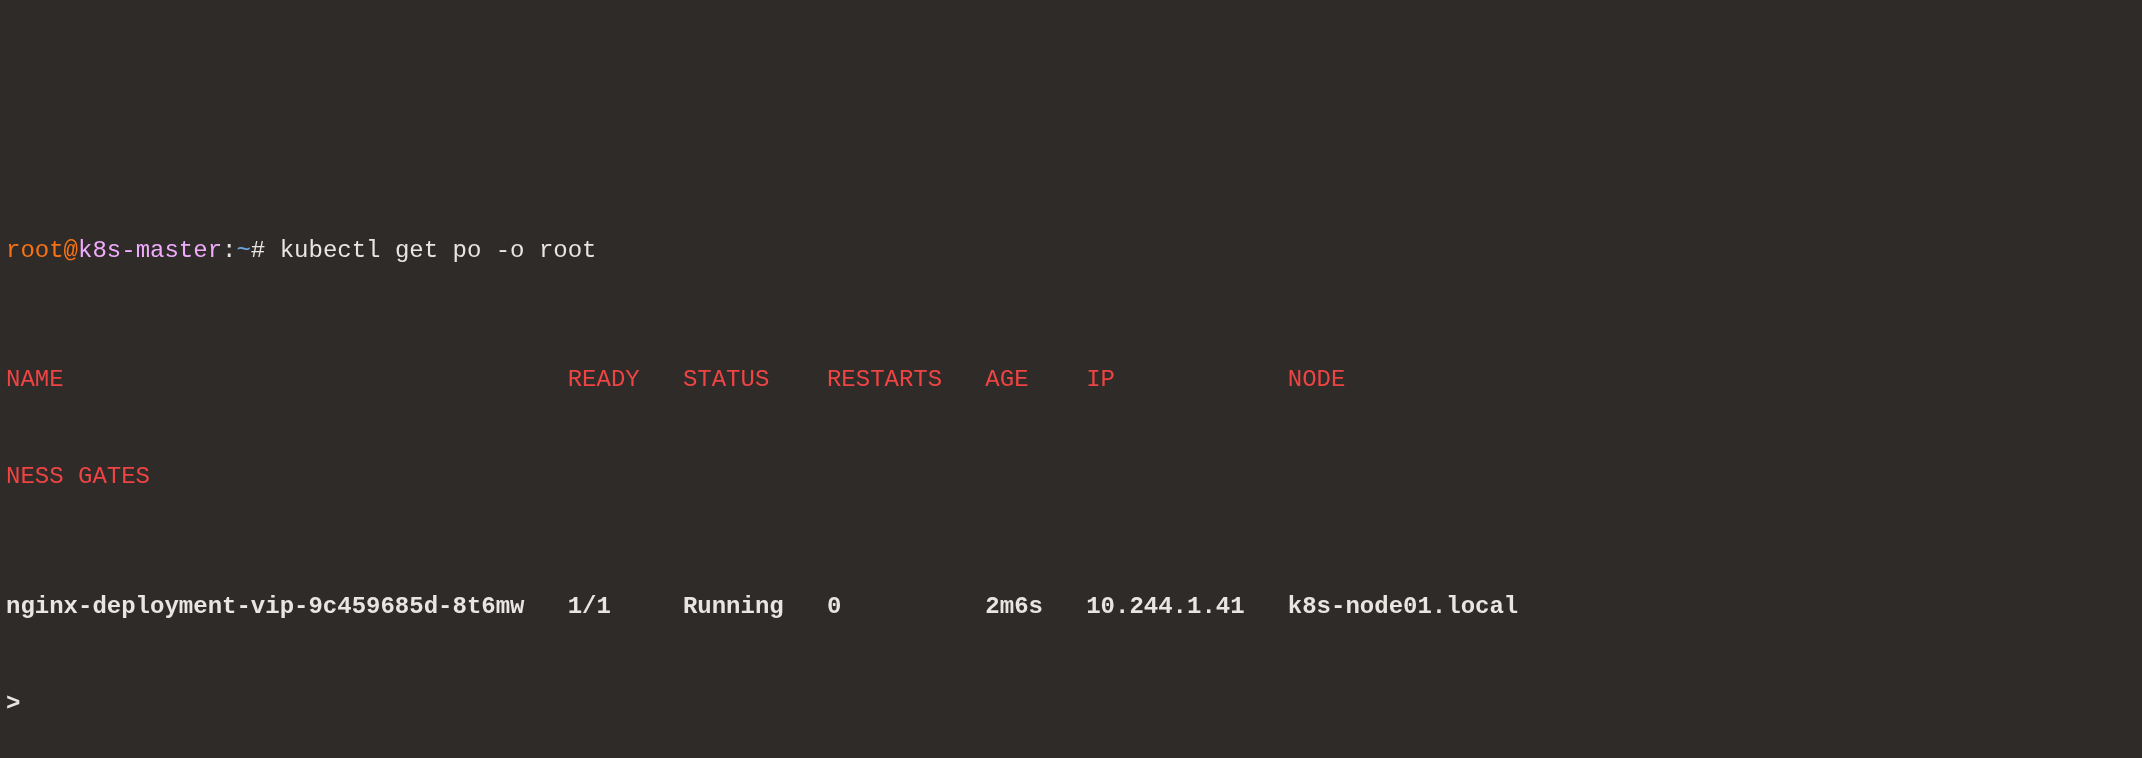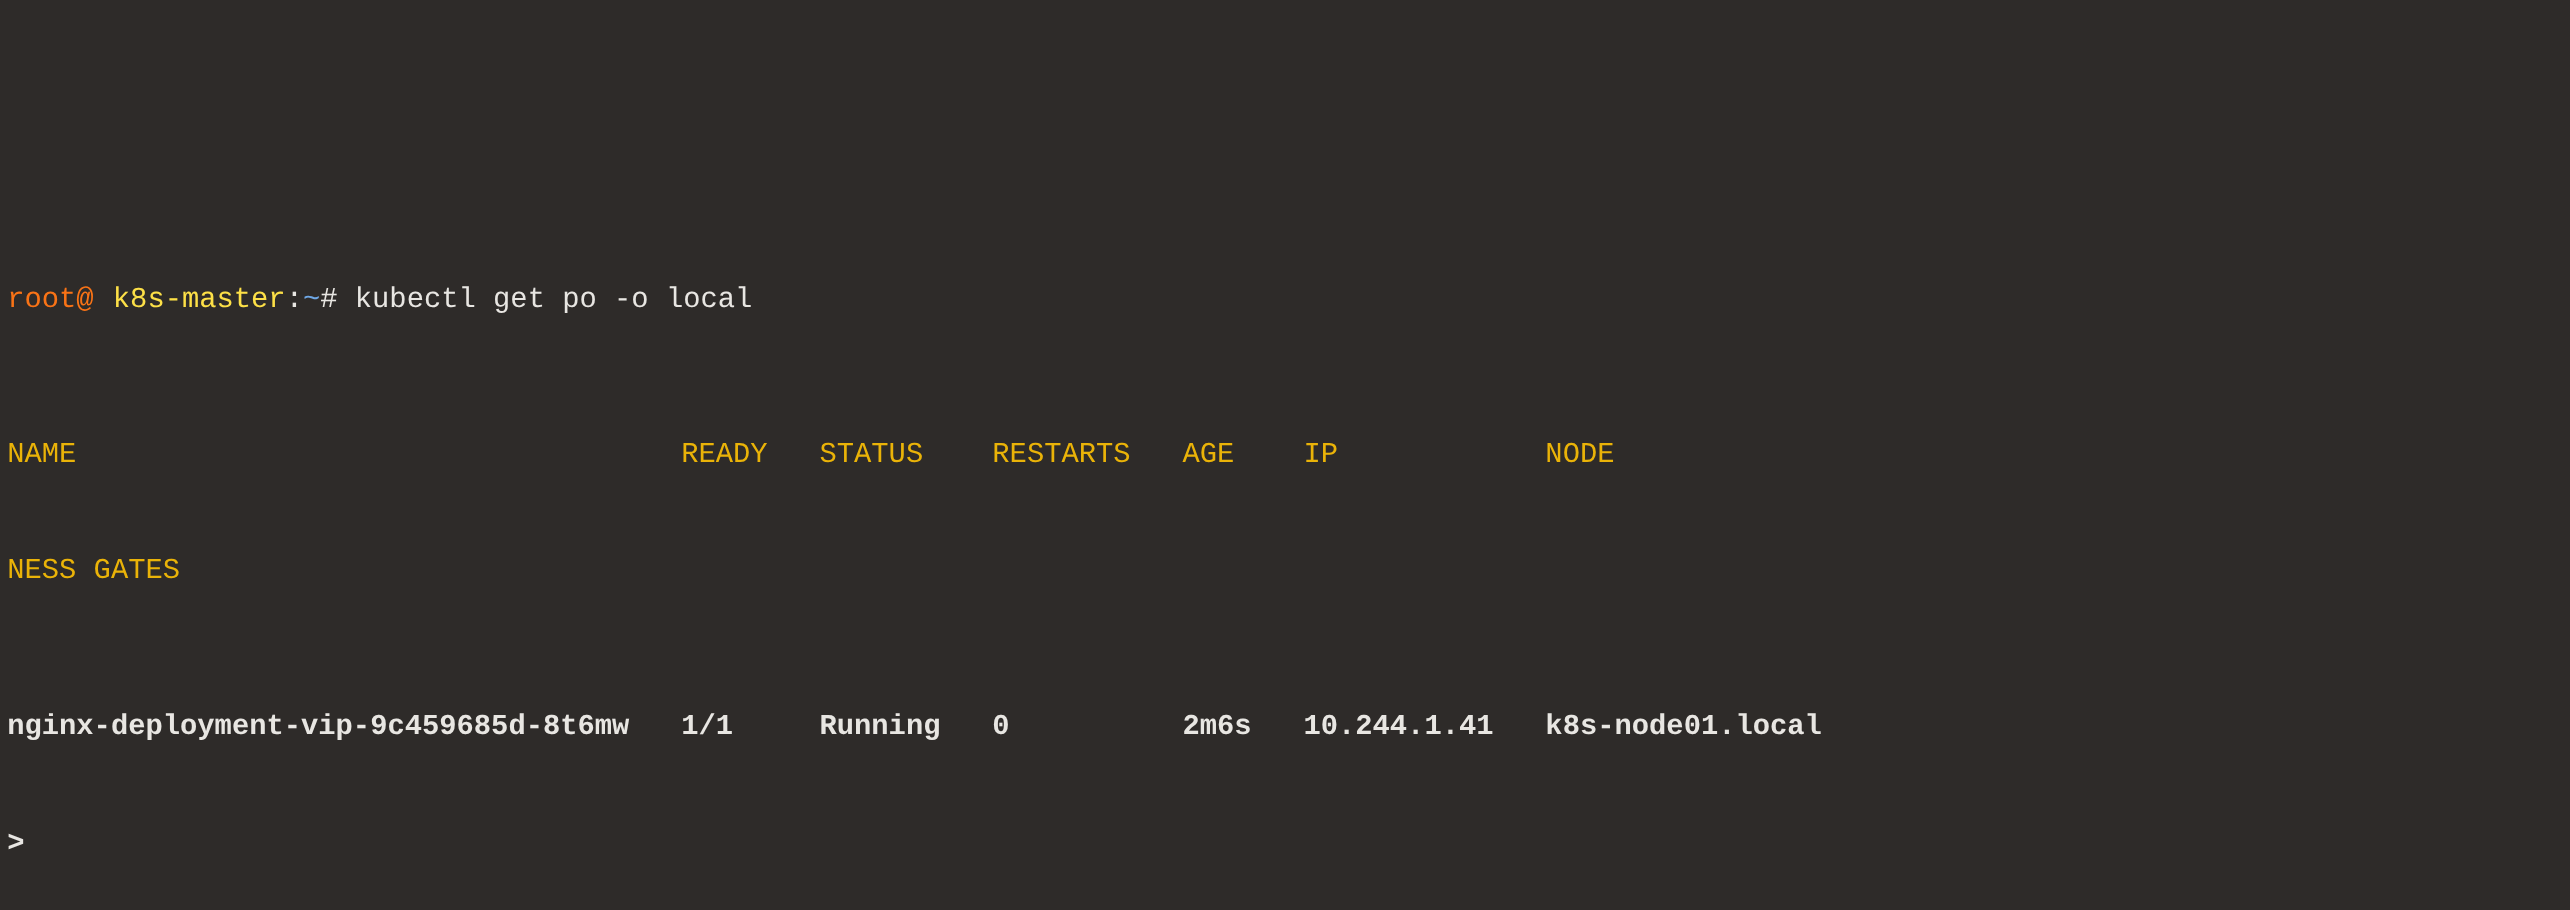--- a/index.html
+++ b/index.html
@@ -8,37 +8,37 @@
       font-family:'Menlo','Consolas','Courier New',monospace;
       font-size:24px;
       color:#e8e6e2;
       line-height:1.35;
       white-space:pre;
       overflow-x:auto;
       padding:8px 0 14px 0;
     }
     .line { padding:0 6px; }
     .prompt-user { color:#f97316; }
-    .prompt-host { color:#fde047;margin-left:16px; }
+    .prompt-host { color:#f0abfc; }
     .prompt-colon { color:#e8e6e2; }
     .prompt-path { color:#6fa8e6; }
     .prompt-hash { color:#e8e6e2; }
     .cmd { color:#e8e6e2; }
-    .hdr { color:#eab308; }
+    .hdr { color:#ef4444; }
     .val { color:#e8e6e2;font-weight:bold; }
     .wrap { position:relative; }
   </style>
 </head>
 <body>
 
 
 
 <div class="wrap">
 
-  <div class="line"><span class="prompt-user">root</span><span class="prompt-user">@</span><span class="prompt-host">k8s-master</span><span class="prompt-colon">:</span><span class="prompt-path">~</span><span class="prompt-hash"># </span><span class="cmd">kubectl get po -o local</span></div>
+  <div class="line"><span class="prompt-user">root</span><span class="prompt-user">@</span><span class="prompt-host">k8s-master</span><span class="prompt-colon">:</span><span class="prompt-path">~</span><span class="prompt-hash"># </span><span class="cmd">kubectl get po -o root</span></div>
 
   <div class="line hdr">NAME                                   READY   STATUS    RESTARTS   AGE    IP            NODE</div>
   <div class="line hdr">NESS GATES</div>
 
   <div class="line val">nginx-deployment-vip-9c459685d-8t6mw   1/1     Running   0          2m6s   10.244.1.41   k8s-node01.local</div>
   <div class="line val">&gt;</div>
   
   
 
   

